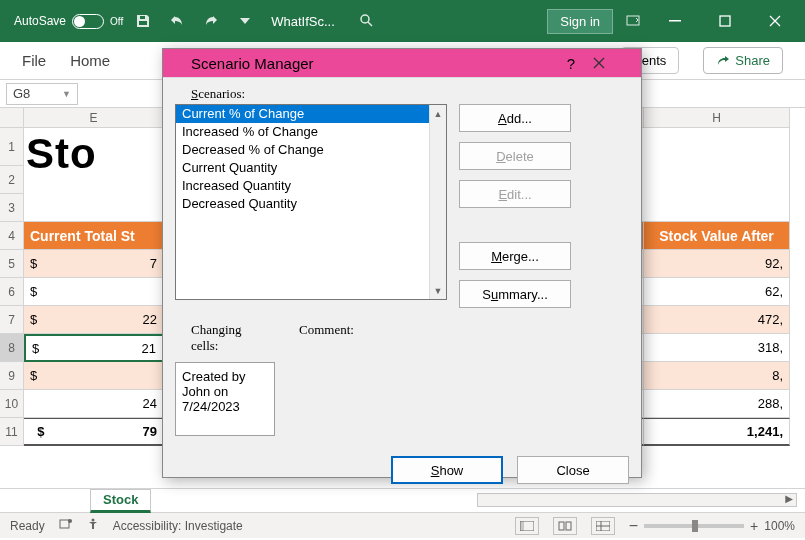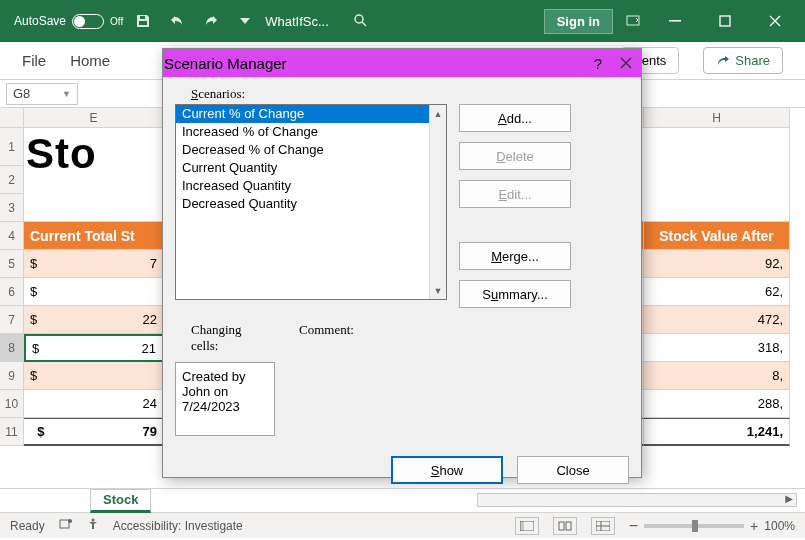--- a/index.html
+++ b/index.html
@@ -26,26 +26,25 @@
   .toggle {
     width: 32px; height: 15px; border: 1px solid #fff; border-radius: 8px;
     position: relative; display: inline-block;
   }
   .toggle::after {
     content: ""; position: absolute; left: 1px; top: 1px; width: 11px; height: 11px;
     border-radius: 50%; background: #fff;
   }
   .tb-icon { width: 28px; height: 28px; display: flex; align-items: center; justify-content: center; opacity: 0.85; }
   .tb-icon svg { fill: #fff; }
-  .wintitle { color: #fff; flex: 0 0 auto; font-size: 13px; }
+  .wintitle { color: #fff; flex: 0 0 auto; margin-left: 6px; font-size: 13px; }
   .spacer { flex: 1; }
   .signin {
     background: #3f8f6b; padding: 4px 12px; font-size: 13px; color: #fff;
     border: 1px solid rgba(255,255,255,0.3);
-    font-weight: bold;
   }
   .winbtn { width: 44px; height: 42px; display: flex; align-items: center; justify-content: center; }
   .winbtn svg { fill: #fff; }
 
   .ribbon-tabs {
     height: 38px; display: flex; align-items: center; gap: 24px; padding: 0 22px;
     border-bottom: 1px solid #d4d4d4;
   }
   .ribbon-tabs .tab { font-size: 15px; color: #444; text-align: center; }
   .btn-pill {
@@ -115,21 +114,21 @@
   .zoom { display:flex; align-items:center; gap:6px;}
   .zoom-track { width:100px; height:4px; background:#c8c8c8; position:relative;}
   .zoom-thumb { position:absolute; left:48px; top:-4px; width:6px; height:12px; background:#888;}
 
   
   .dialog {
     position:absolute; top:48px; left:162px; width:480px; height:430px;
     background:#f0f0f0; border:1px solid #888; box-shadow: 3px 3px 14px rgba(0,0,0,0.3);
     display:flex; flex-direction:column;
   }
-  .dlg-title { height:40px; display:flex; align-items:center; padding:0 1px; font-size:15px; background:#d946ef; border-bottom:1px solid #ddd;}
+  .dlg-title { height:40px; display:flex; align-items:center; padding:0 28px; font-size:15px; background:#ec4899; border-bottom:1px solid #ddd;}
   .dlg-title .spacer { flex:1; }
   .dlg-close, .dlg-help { width:28px; height:28px; display:flex; align-items:center; justify-content:center; font-size:15px;}
   .dlg-body { padding: 6px 12px 10px 12px; flex:1; display:flex; flex-direction:column;}
   .dlg-label { font-size:13px; margin:2px 16px;font-family:Liberation Serif, serif;}
   .dlg-label .ul { text-decoration: underline; }
   .dlg-row1 { display:flex; gap:12px; }
   .listbox {
     width:272px; height:196px; background:#fff; border:1px solid #767676;
     overflow:hidden; position:relative;
   }

